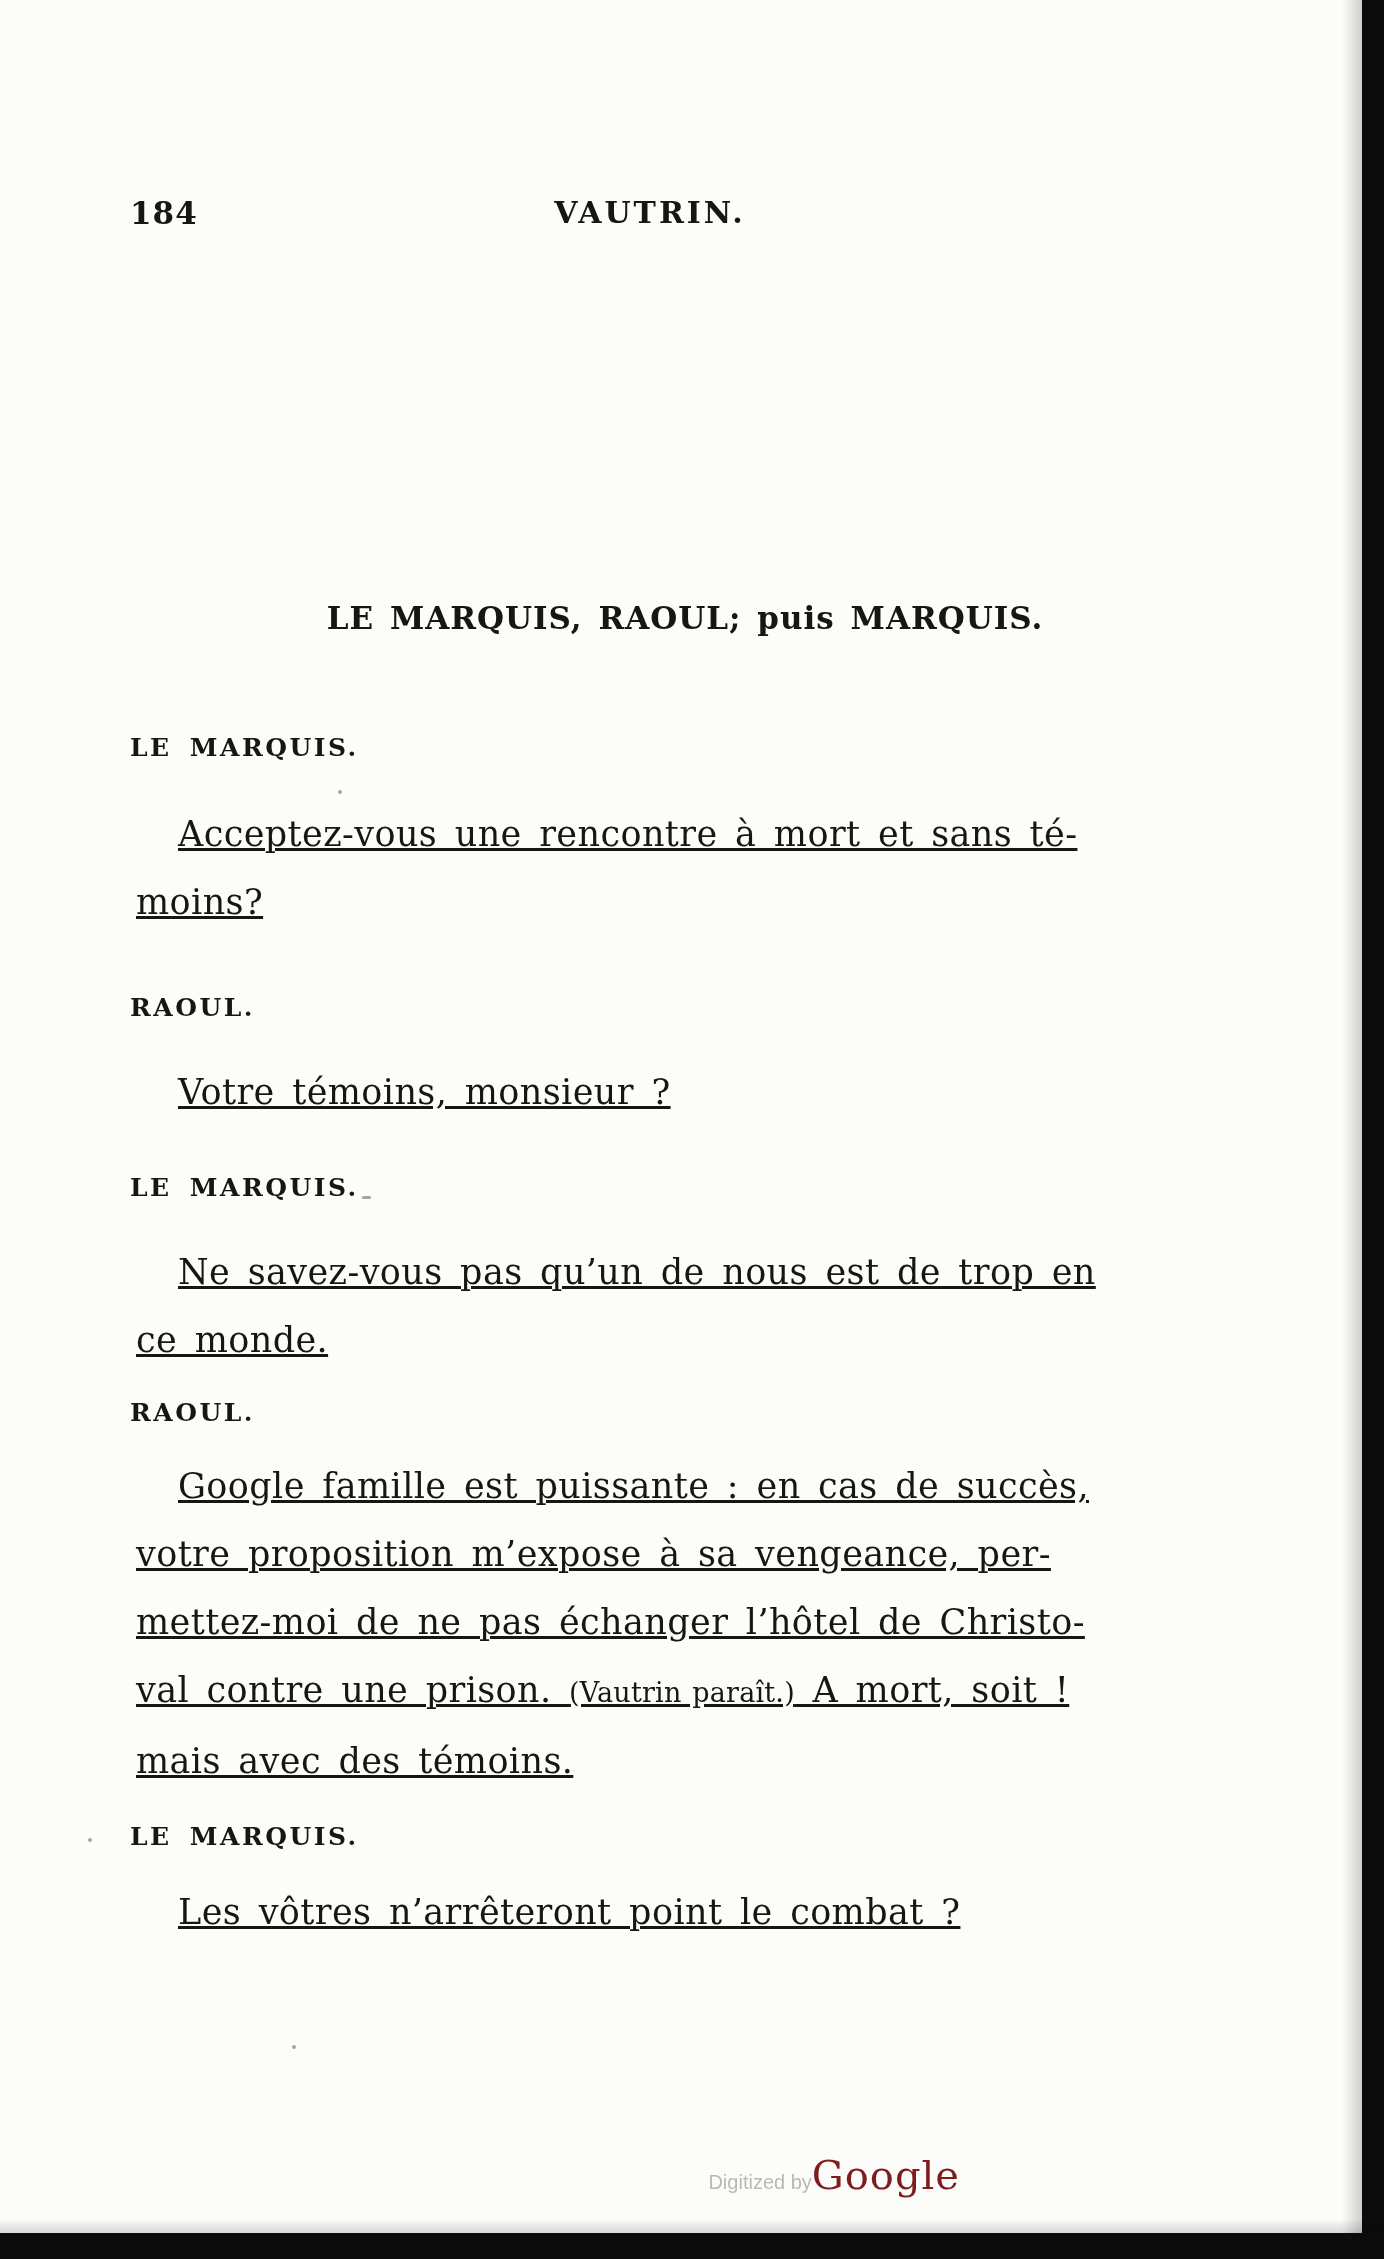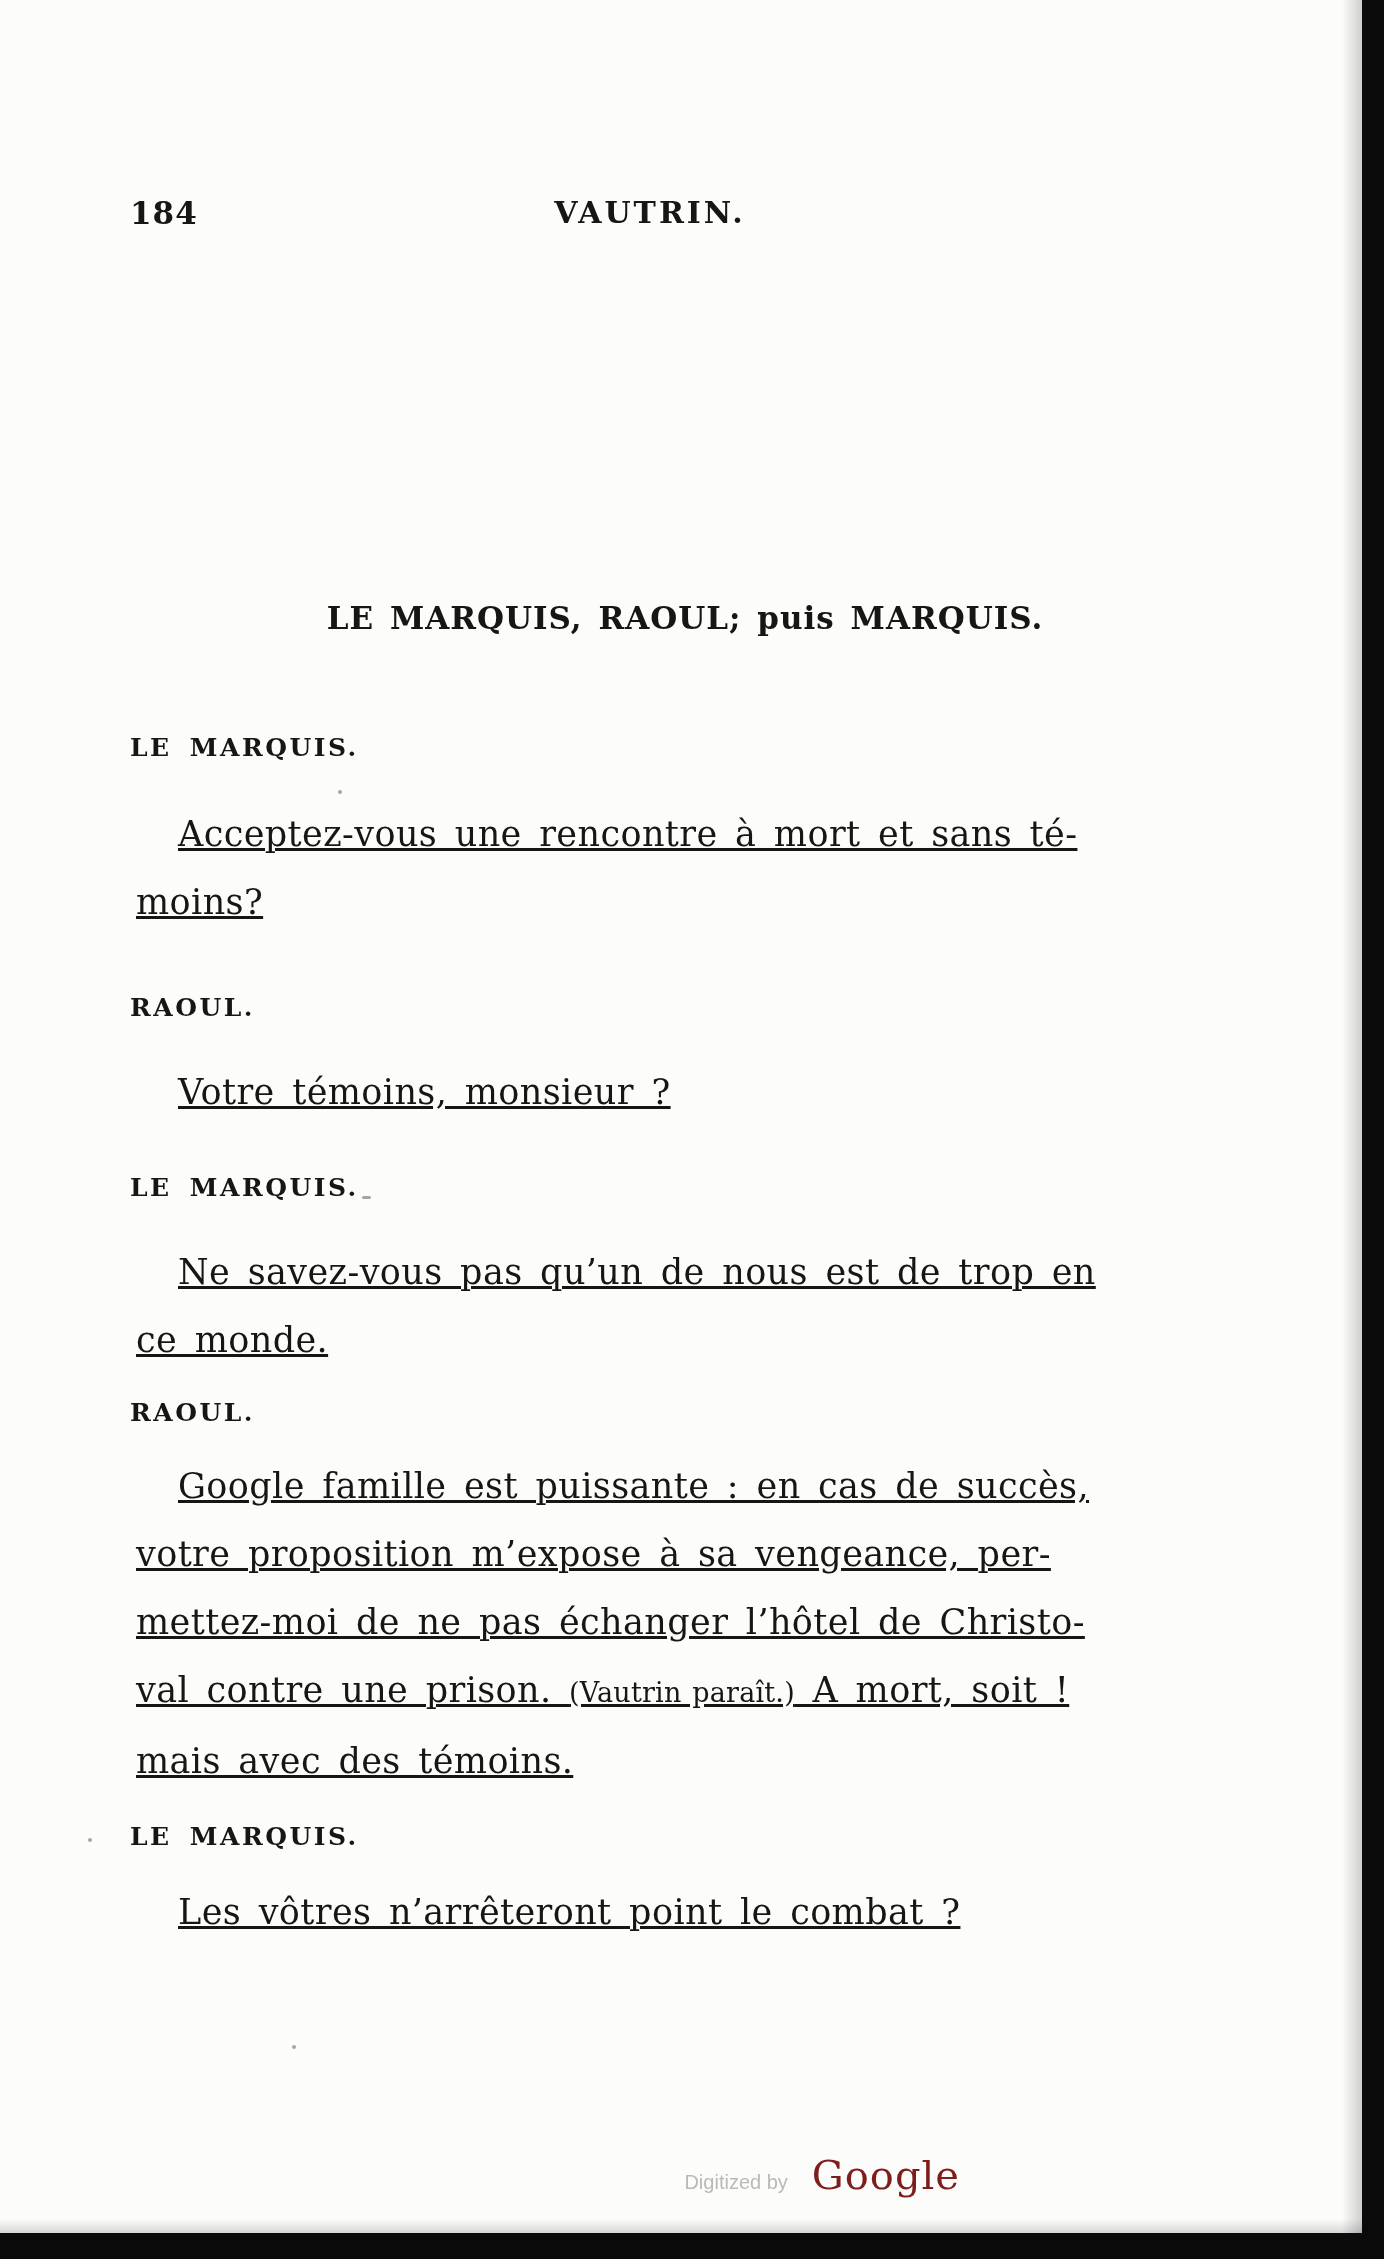--- a/index.html
+++ b/index.html
@@ -104,21 +104,21 @@
   .speck { position: absolute; background: #5c5c58; border-radius: 50%; opacity: .55; }
   .speck.a { left: 338px; top: 790px;  width: 4px; height: 4px; }
   .speck.b { left: 362px; top: 1196px; width: 9px; height: 3px; border-radius: 2px; }
   .speck.c { left: 88px;  top: 1838px; width: 4px; height: 4px; }
   .speck.d { left: 292px; top: 2045px; width: 4px; height: 4px; }
 
   
   .watermark {
     position: absolute;
     top: 2152px; right: 424px;
-    display: flex; align-items: baseline; gap: 24px;
+    display: flex; align-items: baseline; gap: 0;
     user-select: none;
   }
   .watermark-prefix {
     font-family: "Liberation Sans", sans-serif;
     font-size: 20px; color: #b9b9b6;
   }
   .watermark-brand {
     font-family: "DejaVu Serif", "Liberation Serif", serif;
     font-size: 40px; color: #7f1d1d;
     letter-spacing: 1px;

